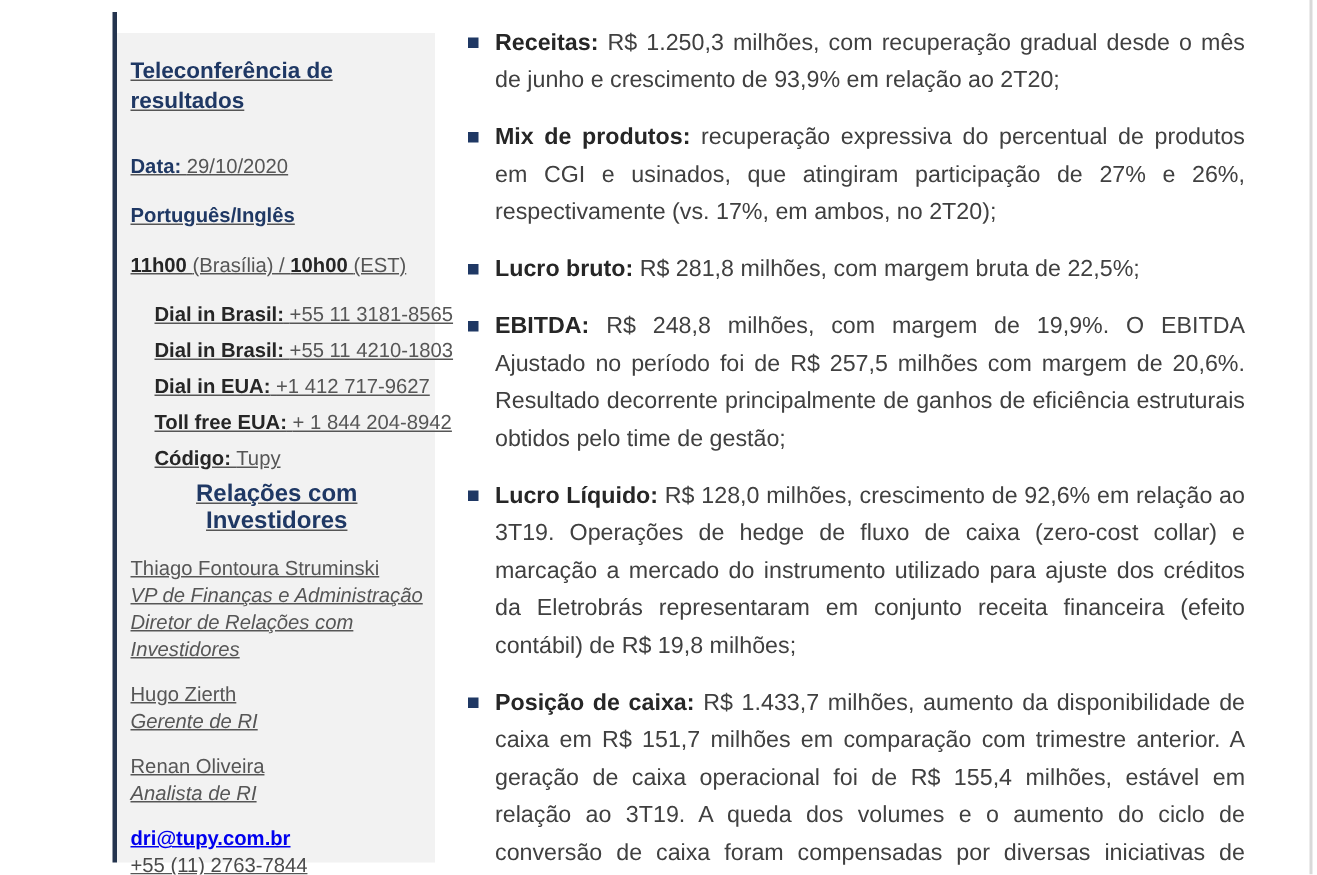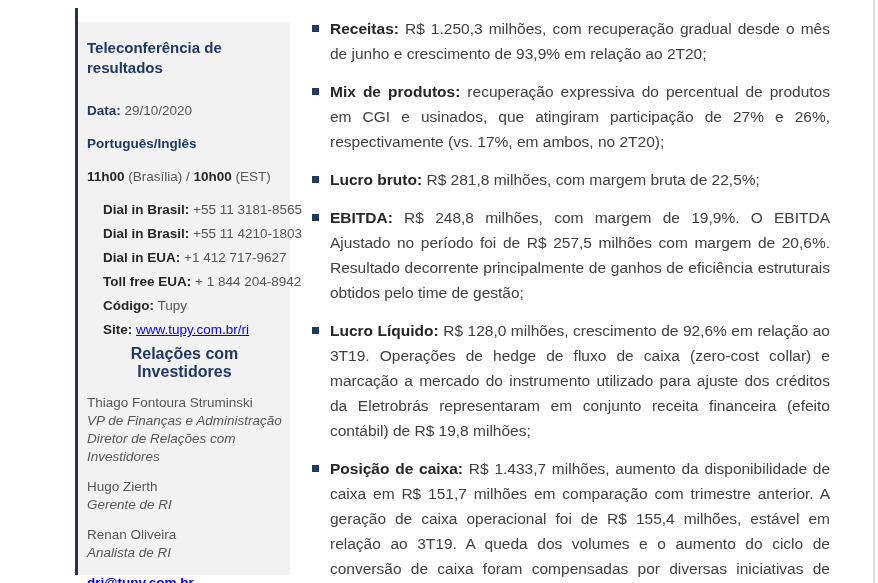--- a/index.html
+++ b/index.html
@@ -9,21 +9,21 @@
   }
   
   .accent-line{position:absolute;left:75px;top:8px;width:3px;height:567px;background:#24344E;}
   
   .right-edge{position:absolute;left:873px;top:0;width:2px;height:583px;background:#D9D9D9;}
 
   
   .sidebar{
     position:absolute;left:78px;top:22px;width:212px;height:553px;
     background:#F2F2F2;box-sizing:border-box;padding:16px 8px 0 9px;
-    font-size:13.5px;line-height:18px;color:#565656;
+    font-size:13.5px;line-height:18px;color:#565656;text-decoration:underline;
   }
   .sidebar-title{
     font-size:15px;line-height:20px;font-weight:bold;color:#1F3864;margin:0 0 24px 0;
   }
   .info-line{margin:0 0 15px 0;}
   .dial-block{margin:0;}
   .dial-line{line-height:18px;margin:0 0 6px 16px;white-space:nowrap;}
   .ir-heading{font-size:16px;line-height:18px;font-weight:bold;color:#1F3864;margin:6px 0 13px 0;text-align:center;}
   .person{margin:0 0 12px 0;}
   .person-name{line-height:18px;}
@@ -62,21 +62,20 @@
       <div class="info-line"><span class="c-navy">Data: </span><span class="">29/10/2020</span></div>
       <div class="info-line"><span class="c-navy">Português/Inglês</span></div>
       <div class="info-line"><span class="b">11h00 </span><span class="">(Brasília) / </span><span class="b">10h00 </span><span class="">(EST)</span></div>
     </div>
   <div class="dial-block">
       <div class="dial-line"><span class="b">Dial in Brasil:</span> <span>+55 11 3181-8565</span></div>
       <div class="dial-line"><span class="b">Dial in Brasil:</span> <span>+55 11 4210-1803</span></div>
       <div class="dial-line"><span class="b">Dial in EUA:</span> <span>+1 412 717-9627</span></div>
       <div class="dial-line"><span class="b">Toll free EUA:</span> <span>+ 1 844 204-8942</span></div>
       <div class="dial-line"><span class="b">Código:</span> <span>Tupy</span></div>
-      <div class="dial-line"><span class="b">Site:</span> <a href="#" class="link">www.tupy.com.br/ri</a></div>
     </div>
   <h3 class="ir-heading">Relações com Investidores</h3>
   <div>
       <div class="person">
         <div class="person-name">Thiago Fontoura Struminski</div>
         <div class="person-role">VP de Finanças e Administração</div>
         <div class="person-role">Diretor de Relações com Investidores</div>
       </div>
       <div class="person">
         <div class="person-name">Hugo Zierth</div>

